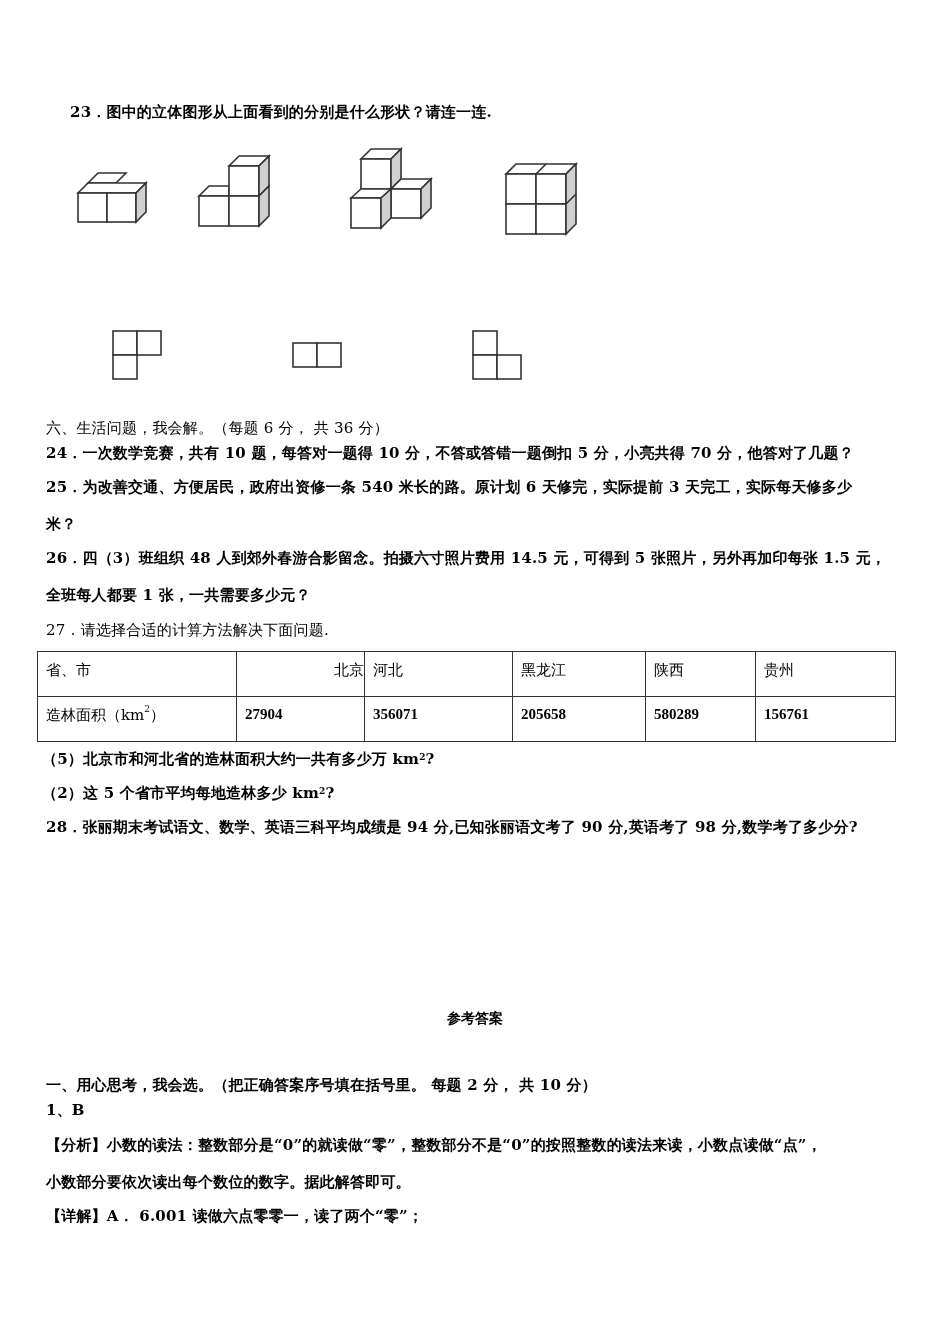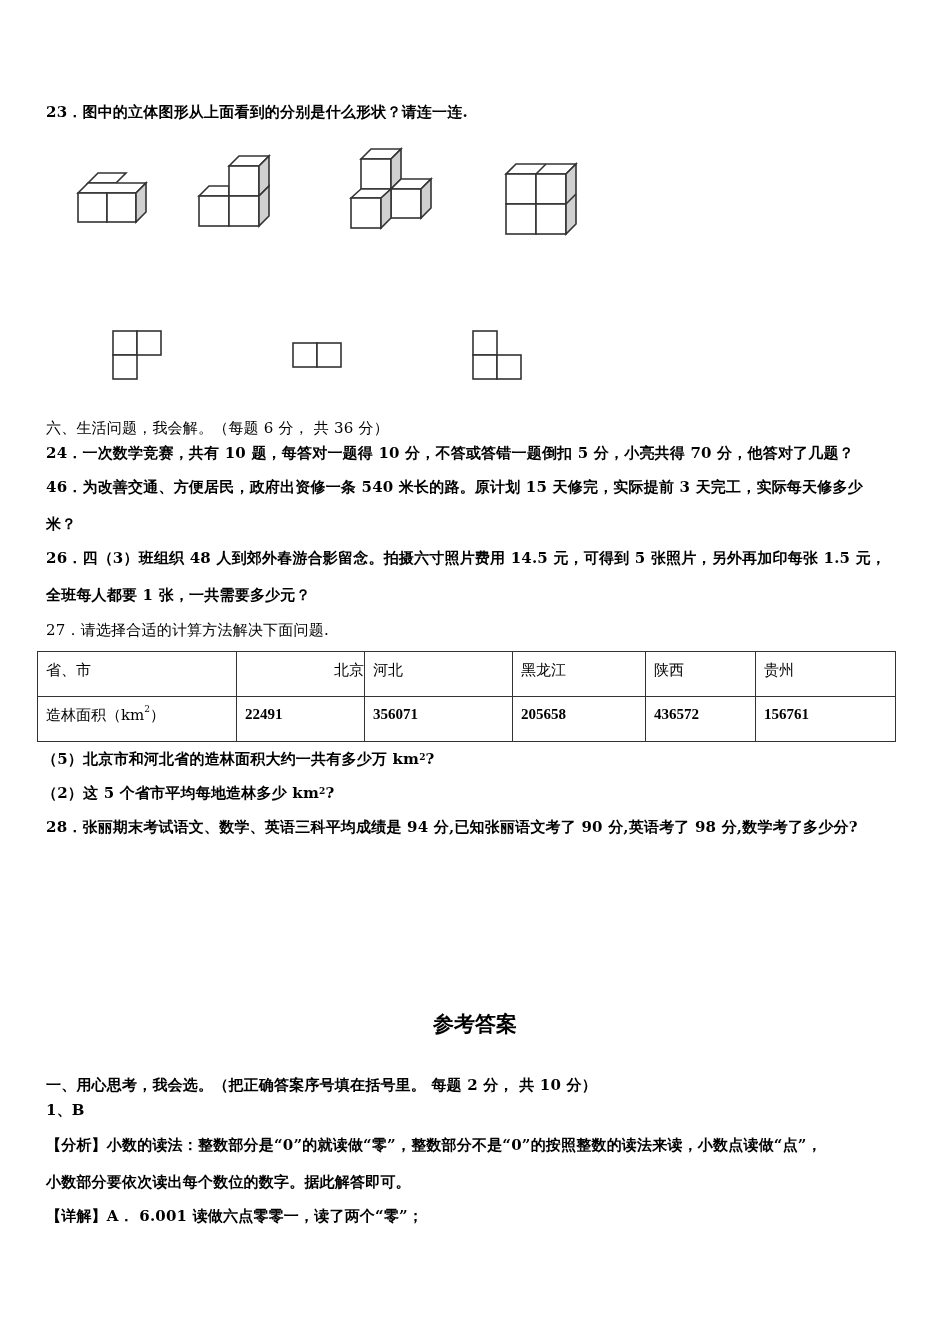--- a/index.html
+++ b/index.html
@@ -21,29 +21,29 @@
       font-size: 15px;
     }
     .tbl td {
       border: 1.5px solid #333;
       height: 45px; padding: 0 0 0 8px;
       vertical-align: top; padding-top: 9px; box-sizing: border-box;
     }
     .tbl td.num { font-weight: bold; font-family: "Liberation Serif", serif; }
     .title {
       position: absolute; left: 0; width: 950px; top: 1010px;
-      text-align: center; font-size: 21px; font-weight: bold;
+      text-align: center; font-size: 14px; font-weight: bold;
       font-family: "DejaVu Sans", "Liberation Sans", sans-serif;
     }
     sup { font-size: 9px; vertical-align: top; position: relative; top: -2px; }
   </style>
 </head>
 <body>
 
-<div class="line" style="top:102px;">23．图中的立体图形从上面看到的分别是什么形状？请连一连.</div>
+<div class="line" style="top:102px;margin-left:24px;">23．图中的立体图形从上面看到的分别是什么形状？请连一连.</div>
 
 <svg class="figs" width="950" height="400">
   <g fill="#fff" stroke="#333" stroke-width="1.6">
 
     <g>
       <polygon points="88,183 98,173 126,173 116,183"></polygon>
       <polygon points="78,193 88,183 146,183 136,193"></polygon>
       <rect x="78" y="193" width="29" height="29"></rect>
       <rect x="107" y="193" width="29" height="29"></rect>
       <polygon points="136,193 146,183 146,212 136,222" fill="#d0d0d0"></polygon>
@@ -96,42 +96,42 @@
     <g>
       <rect x="473" y="331" width="24" height="24"></rect>
       <rect x="473" y="355" width="24" height="24"></rect>
       <rect x="497" y="355" width="24" height="24"></rect>
     </g>
   </g>
 </svg>
 
 <div class="line" style="top:418px; font-weight:normal;">六、生活问题，我会解。（每题  6  分，  共  36  分）</div>
 <div class="line" style="top:443px;">24．一次数学竞赛，共有 10 题，每答对一题得 10 分，不答或答错一题倒扣 5 分，小亮共得 70 分，他答对了几题？</div>
-<div class="line" style="top:477px;">46．为改善交通、方便居民，政府出资修一条 540 米长的路。原计划 15 天修完，实际提前 3 天完工，实际每天修多少</div>
+<div class="line" style="top:477px;">25．为改善交通、方便居民，政府出资修一条 540 米长的路。原计划 6 天修完，实际提前 3 天完工，实际每天修多少</div>
 <div class="line" style="top:514px;">米？</div>
 <div class="line" style="top:548px;">26．四（3）班组织 48 人到郊外春游合影留念。拍摄六寸照片费用 14.5 元，可得到 5 张照片，另外再加印每张 1.5 元，</div>
 <div class="line" style="top:585px;">全班每人都要 1 张，一共需要多少元？</div>
 <div class="line" style="top:620px; font-weight:normal;">27．请选择合适的计算方法解决下面问题.</div>
 
 <table class="tbl">
   <tbody>
       <tr>
     <td style="width:199px;">省、市</td>
     <td style="width:128px;text-align:right;">北京</td>
     <td style="width:148px;">河北</td>
     <td style="width:133px;">黑龙江</td>
     <td style="width:110px;">陕西</td>
     <td>贵州</td>
   </tr>
   <tr>
     <td><span>造林面积（km</span><sup>2</sup><span>）</span></td>
-    <td class="num">22491</td>
+    <td class="num">27904</td>
     <td class="num">356071</td>
     <td class="num">205658</td>
-    <td class="num">436572</td>
+    <td class="num">580289</td>
     <td class="num">156761</td>
   </tr>
 </tbody>
   </table>
 
 <div class="line" style="top:749px; left:42px;"><span>（5）北京市和河北省的造林面积大约一共有多少万 km</span><sup>2</sup><span>?</span></div>
 <div class="line" style="top:783px; left:42px;"><span>（2）这 5 个省市平均每地造林多少 km</span><sup>2</sup><span>?</span></div>
 <div class="line" style="top:817px;">28．张丽期末考试语文、数学、英语三科平均成绩是 94 分,已知张丽语文考了 90 分,英语考了 98 分,数学考了多少分?</div>
 
 <div class="title">参考答案</div>

